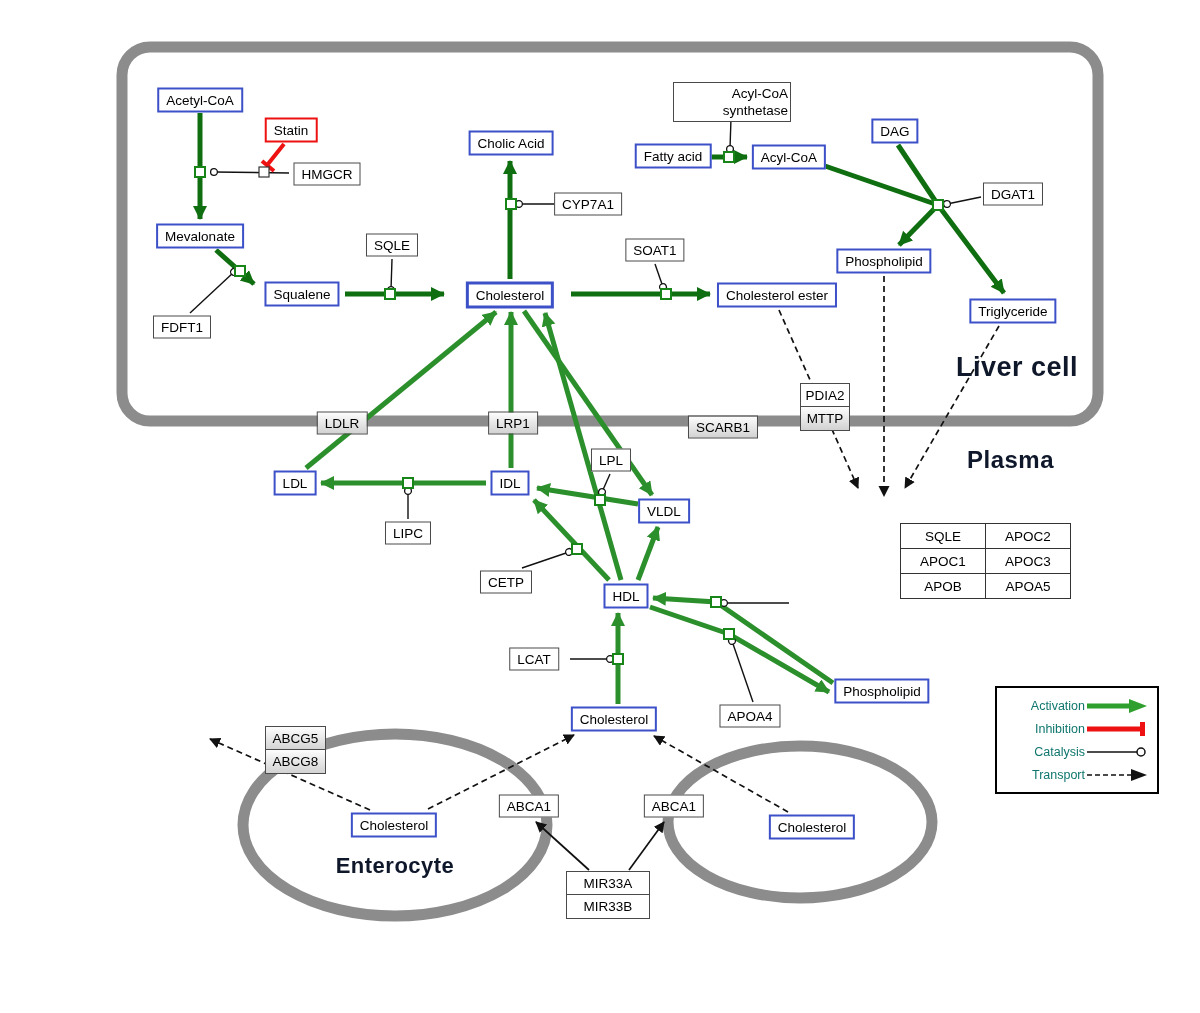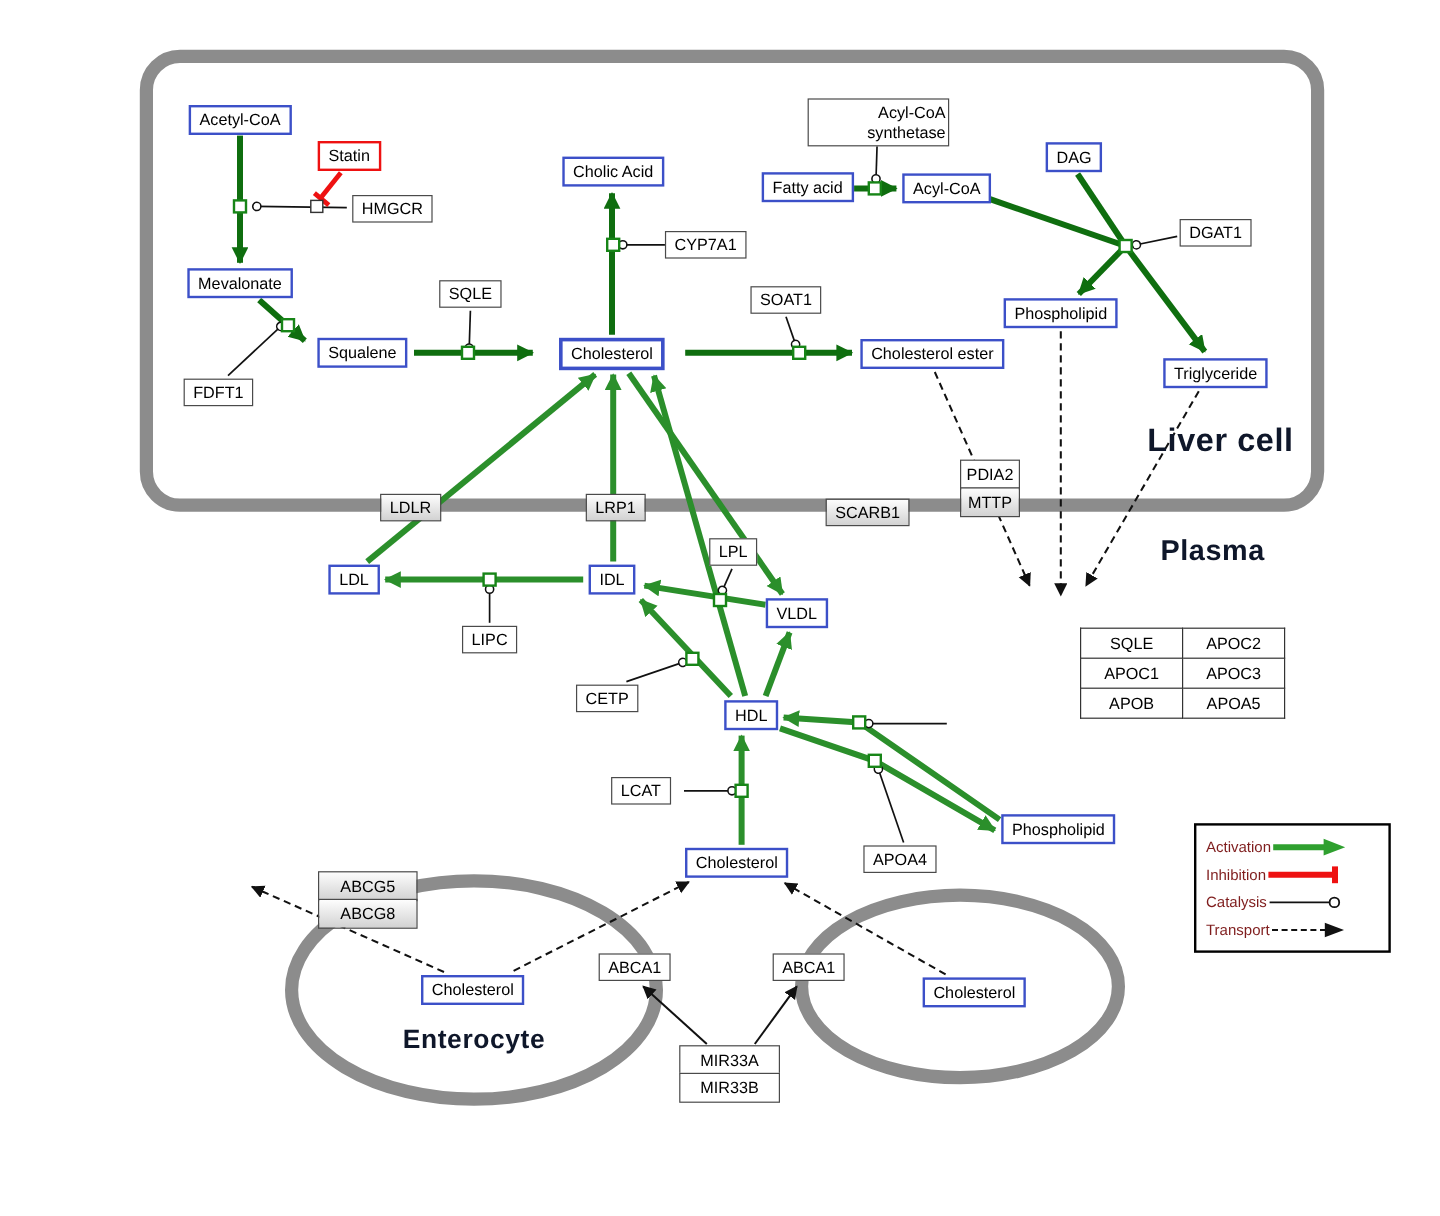--- a/index.html
+++ b/index.html
@@ -16,21 +16,21 @@
   .node.gray{background:linear-gradient(#fdfdfd,#d2d2d2)}
   .stack{position:absolute;z-index:3}
   .stack .cell{border:1.3px solid #4a4a4a;background:#fff;text-align:center;font-size:13.5px;
         height:25px;line-height:21px;padding:1px 4px;margin-top:-1.3px;cursor:pointer}
   .cell.gray{background:linear-gradient(#fdfdfd,#d2d2d2)}
   .region-label{position:absolute;font-weight:bold;color:#0f172a;z-index:2;letter-spacing:.5px}
   .apo-table{position:absolute;left:900px;top:523px;border-collapse:collapse;z-index:3;background:#fff}
   .apo-table td{border:1.3px solid #333;width:85px;height:25px;text-align:center;font-size:13.5px;cursor:pointer}
   .legend{position:absolute;left:995px;top:686px;width:164px;border:2px solid #000;background:#fff;
         z-index:3;padding:6px 8px}
-  .legend-row{display:flex;align-items:center;justify-content:flex-start;height:23px;font-size:12.5px;color:#7f1d1d}
+  .legend-row{display:flex;align-items:center;justify-content:flex-end;height:23px;font-size:12.5px;color:#0f766e}
 </style>
 </head>
 <body>
 
 <div class="stage">
 
   <svg class="edges" width="1200" height="1013">
     <defs>
       <marker id="arr-g1" markerUnits="userSpaceOnUse" markerWidth="18" markerHeight="16" refX="13" refY="7" orient="auto">
         <path d="M0,0 L14,7 L0,14 Z" fill="#0f6e0f"></path>
@@ -174,21 +174,21 @@
   <div class="node enzyme" style="left:674px;top:806px">ABCA1</div>
 
   <div class="node enzyme gray" style="left:342px;top:423px">LDLR</div>
   <div class="node enzyme gray" style="left:513px;top:423px">LRP1</div>
   <div class="node enzyme gray" style="left:723px;top:427px">SCARB1</div>
 
   <div class="stack" style="left:800px;top:384px;width:50px">
     <div class="cell">PDIA2</div>
     <div class="cell gray">MTTP</div>
   </div>
-  <div class="stack" style="left:265px;top:727px;width:83px">
+  <div class="stack" style="left:265px;top:727px;width:61px">
     <div class="cell gray">ABCG5</div>
     <div class="cell gray">ABCG8</div>
   </div>
   <div class="stack" style="left:566px;top:872px;width:84px">
     <div class="cell">MIR33A</div>
     <div class="cell">MIR33B</div>
   </div>
 
   <table class="apo-table">
     <tbody>

